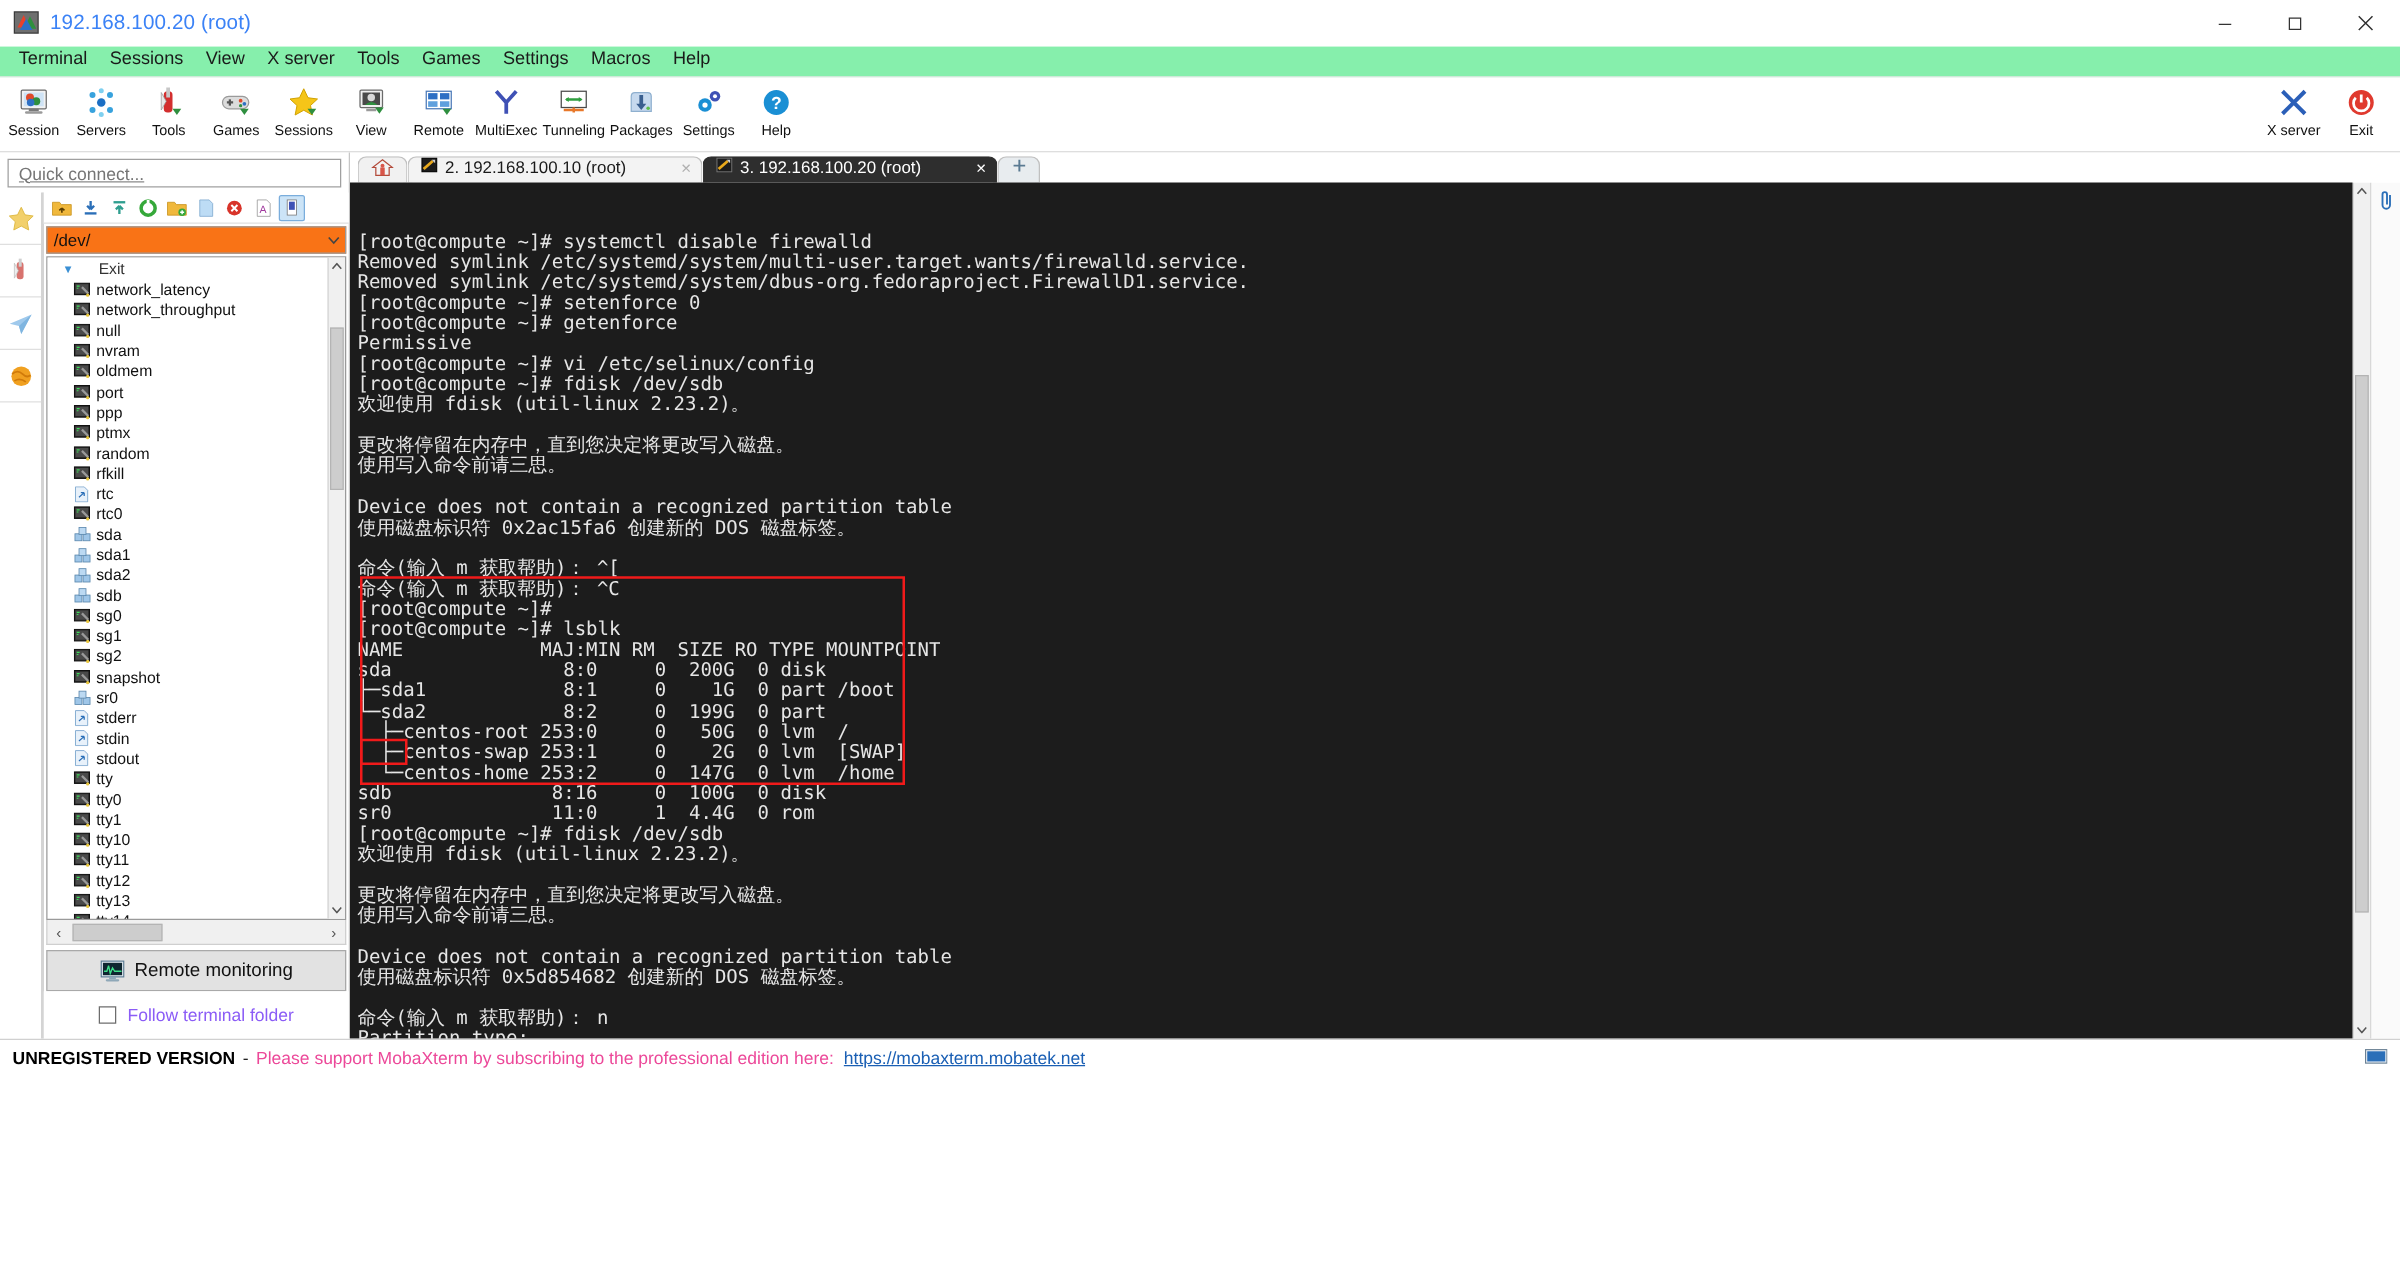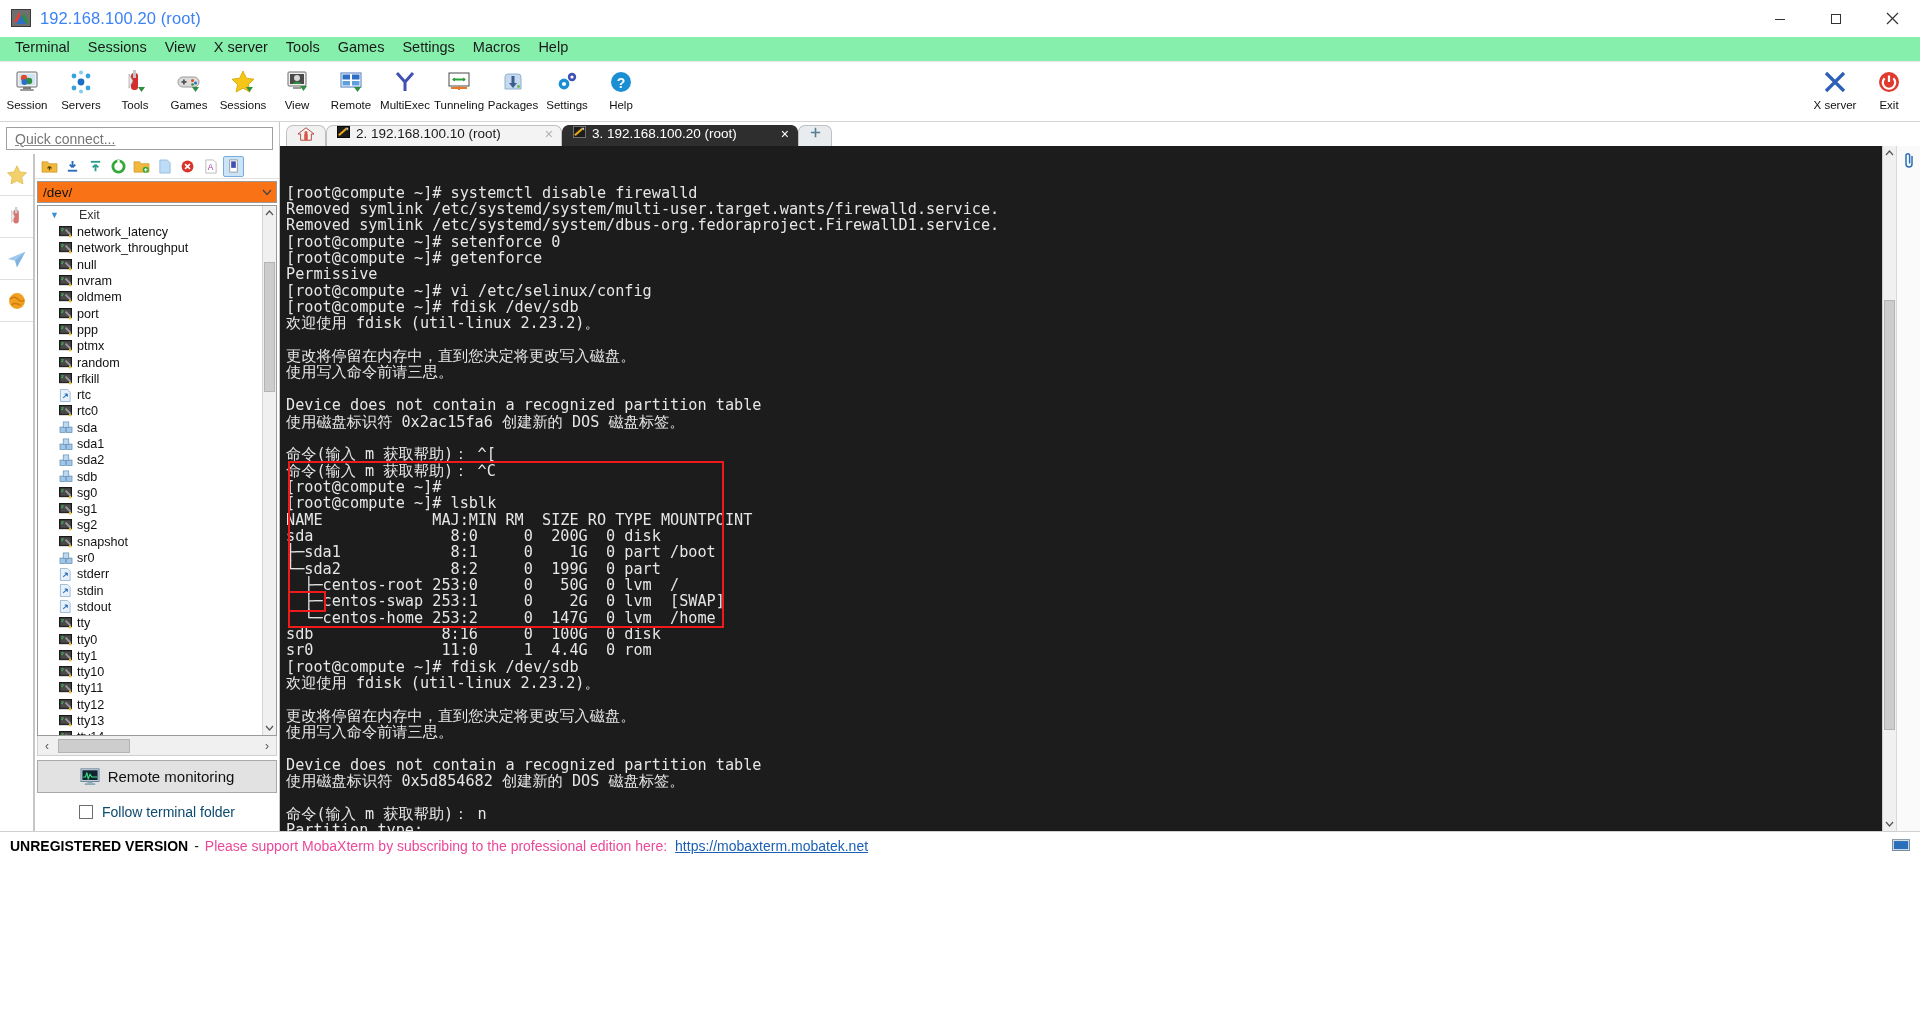--- a/index.html
+++ b/index.html
@@ -112,21 +112,21 @@
   #hscroll .htrack { flex: 1; position: relative; height: 16px; }
   #hscroll .hthumb { position: absolute; top: 1px; left: 2px; width: 72px; height: 14px;
                      background: #cdcdcd; border: 1px solid #b4b4b4; }
   #remote-monitoring { margin: 4px 2px 0 2px; height: 33px; background: #e2e2e2;
                        border: 1px solid #a9a9a9; display: flex; align-items: center;
                        justify-content: center; gap: 8px; cursor: default; }
   #remote-monitoring .rmlabel { font-size: 15px; color: #111; }
   #followrow { height: 38px; display: flex; align-items: center; justify-content: center;
                gap: 9px; background: #fff; }
   #followrow .cbox { width: 14px; height: 14px; border: 1px solid #6d6d6d; background: #fff; }
-  #followrow .clabel { font-size: 14px; color: #0c4a6e; }
+  #followrow .clabel { font-size: 14px; color: #8b5cf6; }
 
   
   #rightpane { flex: 1; display: flex; flex-direction: column; min-width: 0; background: #fff; }
   #tabbar { height: 24px; display: flex; align-items: flex-end; background: #fff;
             padding-left: 6px; position: relative; }
   .ttab { height: 21px; display: flex; align-items: flex-start; padding: 0 10px;
           border-radius: 7px 7px 0 0; font-size: 13.5px; cursor: default;
           position: relative; }
   .ttab.home { background: #f1f1f1; border: 1px solid #c0c0c0; border-bottom: none;
                width: 40px; justify-content: center; padding: 0; }

